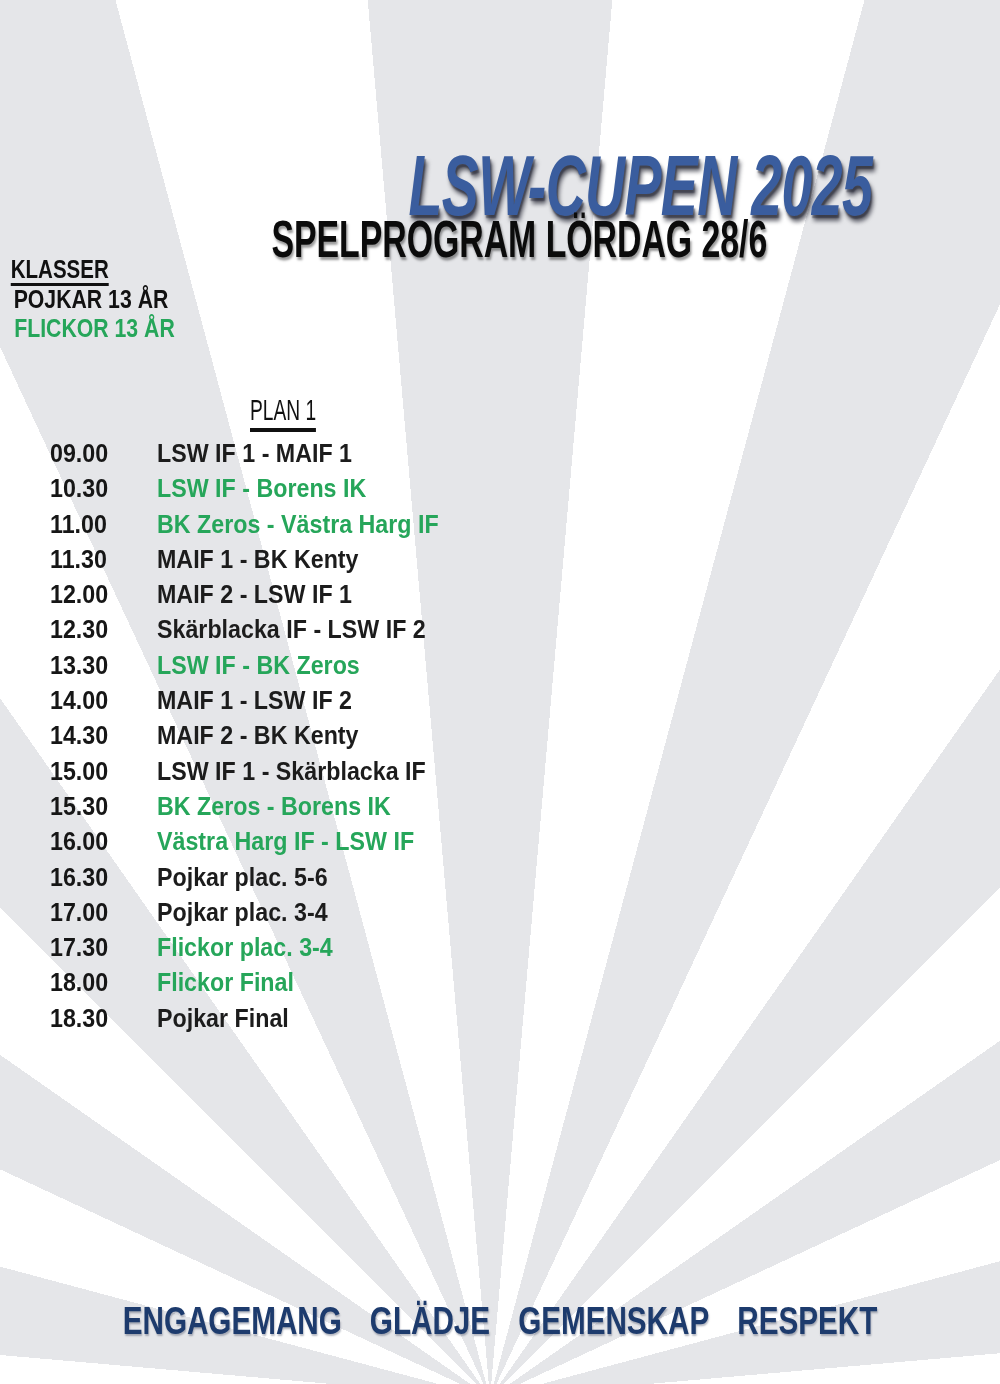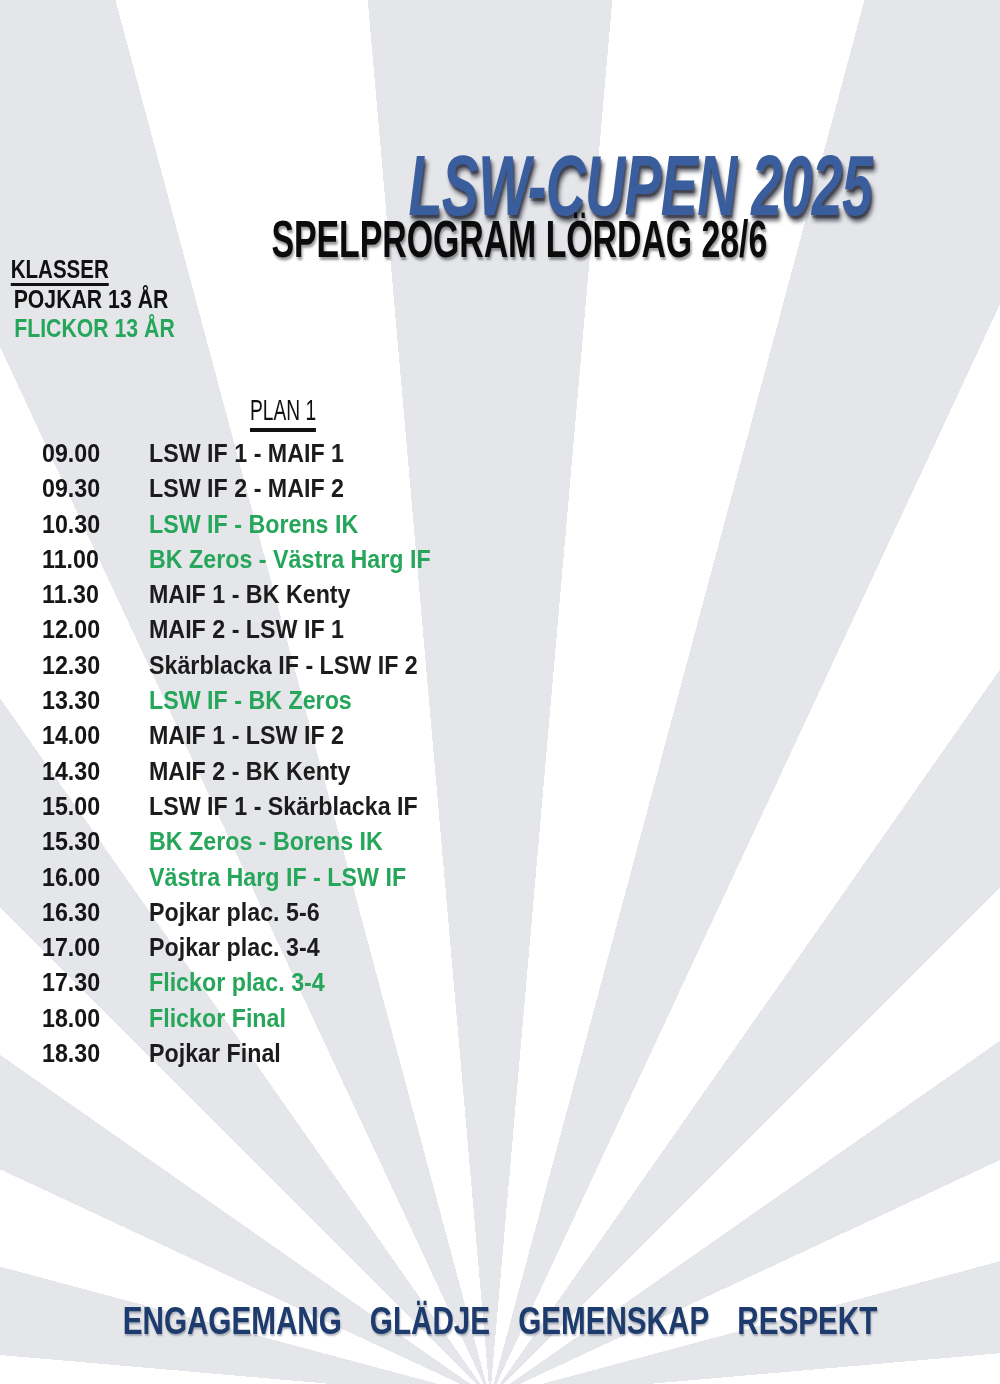--- a/index.html
+++ b/index.html
@@ -42,21 +42,21 @@
   .klasser .flickor{color:var(--green);}
   
   .plan-heading{
     position:absolute;top:395px;left:250px;
     font-size:30px;line-height:1;font-weight:normal;color:#101010;white-space:nowrap;
   }
   .plan-heading .cond{
     display:inline-block;transform:scaleX(.64);transform-origin:0 50%;
     border-bottom:4px solid #101010;padding-bottom:3px;
   }
-  .schedule-rows{position:absolute;top:436px;left:4px;width:560px;}
+  .schedule-rows{position:absolute;top:436px;left:12px;width:560px;}
   .row{position:relative;height:35.3px;font-weight:bold;font-size:25px;line-height:35.3px;white-space:nowrap;}
   .row .time{
     position:absolute;left:38px;top:0;color:#161616;
     display:inline-block;transform:scaleX(.93);transform-origin:0 50%;
   }
   .row .match{
     position:absolute;left:145px;top:0;color:#1c1c1c;
     display:inline-block;transform:scaleX(.93);transform-origin:0 50%;
   }
   .row .match.flickor{color:var(--green);}
@@ -85,24 +85,20 @@
   </section>
 
   <div class="plan-heading"><span class="cond">PLAN 1</span></div>
 
   <section class="schedule-rows">
     <div class="row">
       <span class="time">09.00</span>
       <span class="match pojkar">LSW IF 1 - MAIF 1</span>
     </div>
 
-    <div class="row">
-      <span class="time">09.30</span>
-      <span class="match pojkar">LSW IF 2 - MAIF 2</span>
-    </div>
 
 
     <div class="row">
       <span class="time">10.30</span>
       <span class="match flickor">LSW IF - Borens IK</span>
     </div>
 
     <div class="row">
       <span class="time">11.00</span>
       <span class="match flickor">BK Zeros - Västra Harg IF</span>

